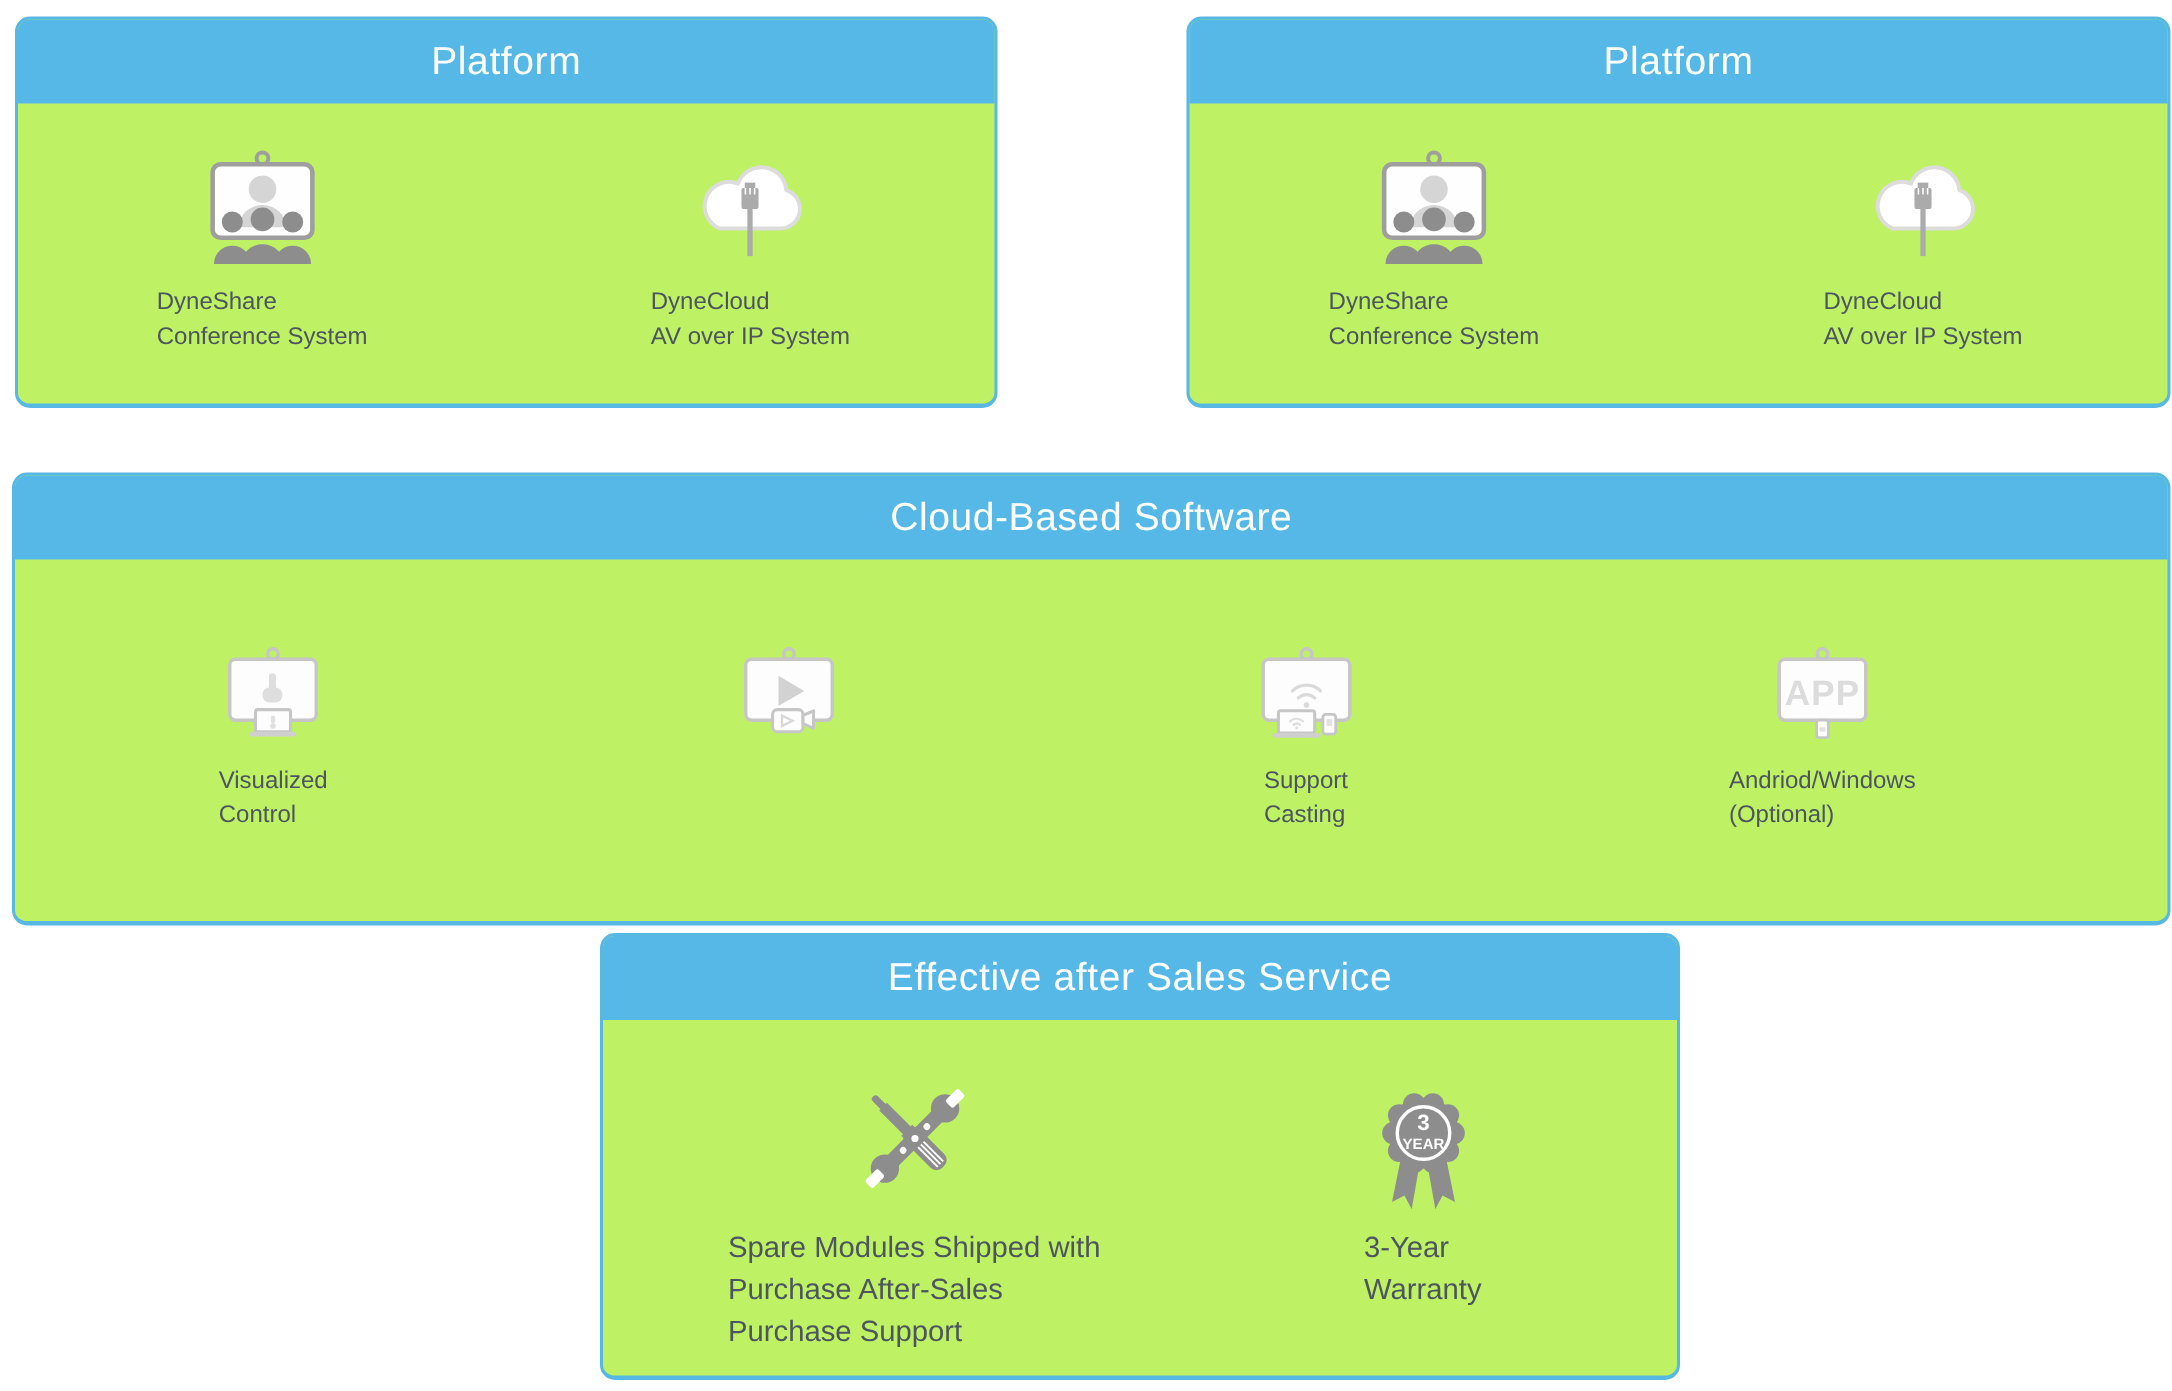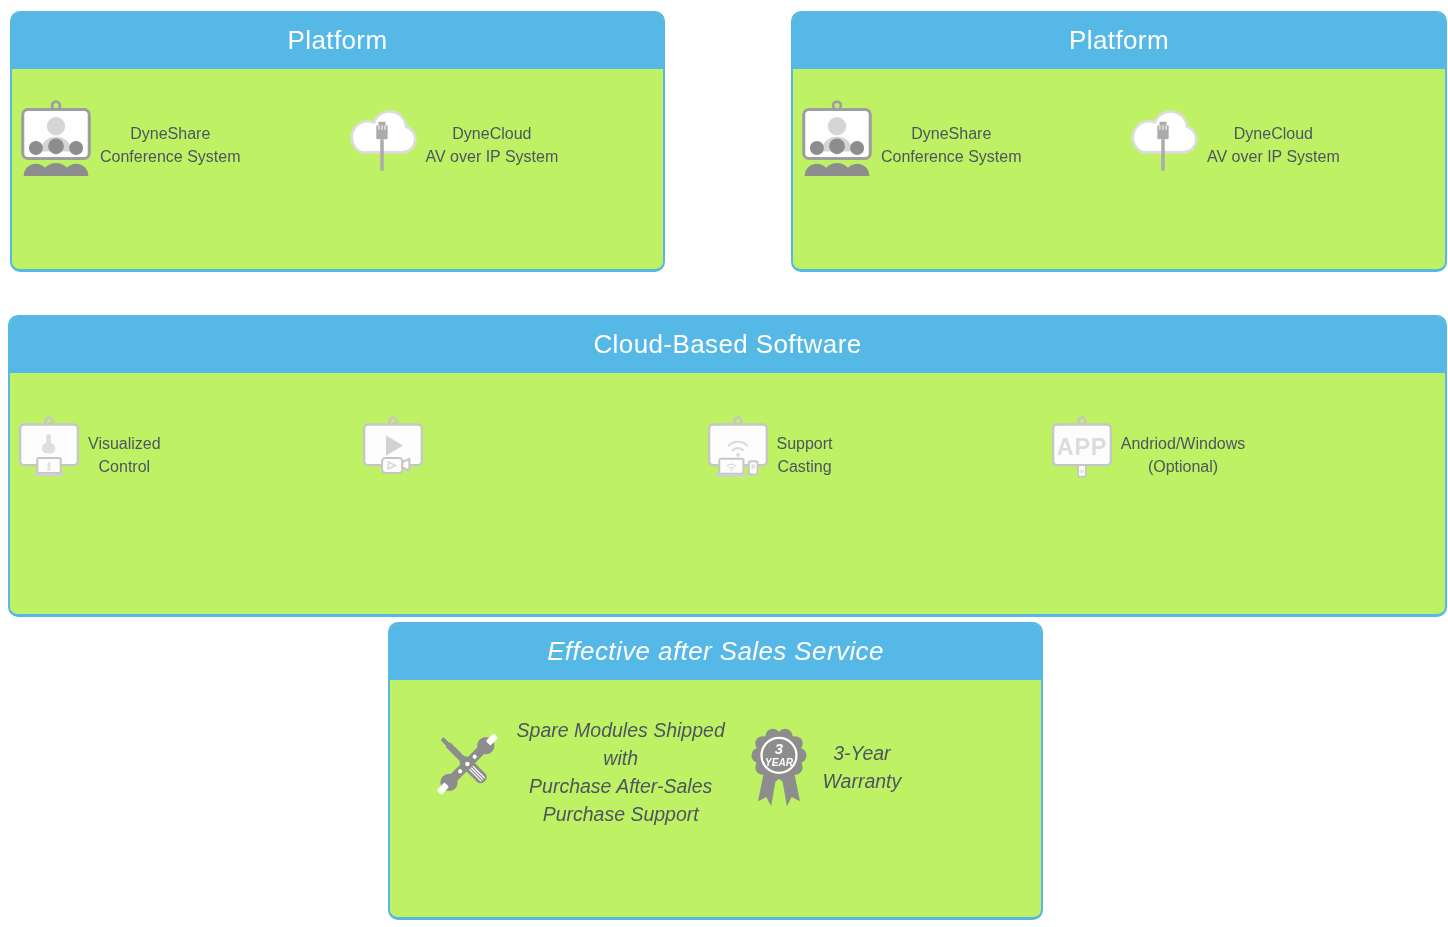--- a/index.html
+++ b/index.html
@@ -25,35 +25,35 @@
     background: #55b8e6;
     display: flex; align-items: center; justify-content: center;
     color: #ffffff;
     font-size: 26px;
     font-weight: 500;
     letter-spacing: 0.4px;
   }
   .card-body { display: flex; align-items: flex-start; }
   .feature {
     flex: 1;
-    display: flex; flex-direction: row; align-items: center;
-    text-align: center;
+    display: flex; flex-direction: column; align-items: center;
+    text-align: left;
     color: #4d5560;
   }
   .feature .label { font-size: 16px; line-height: 23px; }
 
   #platform-left  { left: 10px;  top: 11px;  width: 655px;  height: 261px; }
   #platform-right { left: 791px; top: 11px;  width: 656px;  height: 261px; }
   #cloud-software { left: 8px;   top: 315px; width: 1439px; height: 302px; }
-  #after-sales    { left: 388px; top: 622px; width: 655px;  height: 298px; font-style: italic; }
+  #after-sales    { left: 400px; top: 622px; width: 720px;  height: 298px; }
 
   .platform-body { padding-top: 30px; }
   .platform-body .icon { width: 88px; height: 77px; margin-bottom: 14px; }
 
-  .cloud-body { padding-top: 42px; padding-right: 58px; }
+  .cloud-body { padding-top: 42px; padding-right: 58px; margin-top: 15px; }
   .cloud-body .icon { width: 78px; height: 69px; margin-bottom: 10px; }
 
   .service-body { padding-top: 36px; padding-left: 38px; }
   .service-body .icon-tools { width: 86px; height: 86px; margin-bottom: 16px; }
   .service-body .icon-badge { width: 88px; height: 98px; margin-bottom: 4px; }
   .service-body .label { font-size: 19.5px; line-height: 28px; }
 
   svg.icon, svg.icon-tools, svg.icon-badge { display: block; }
   .defs-hidden { position: absolute; width: 0; height: 0; overflow: hidden; }
 </style>

